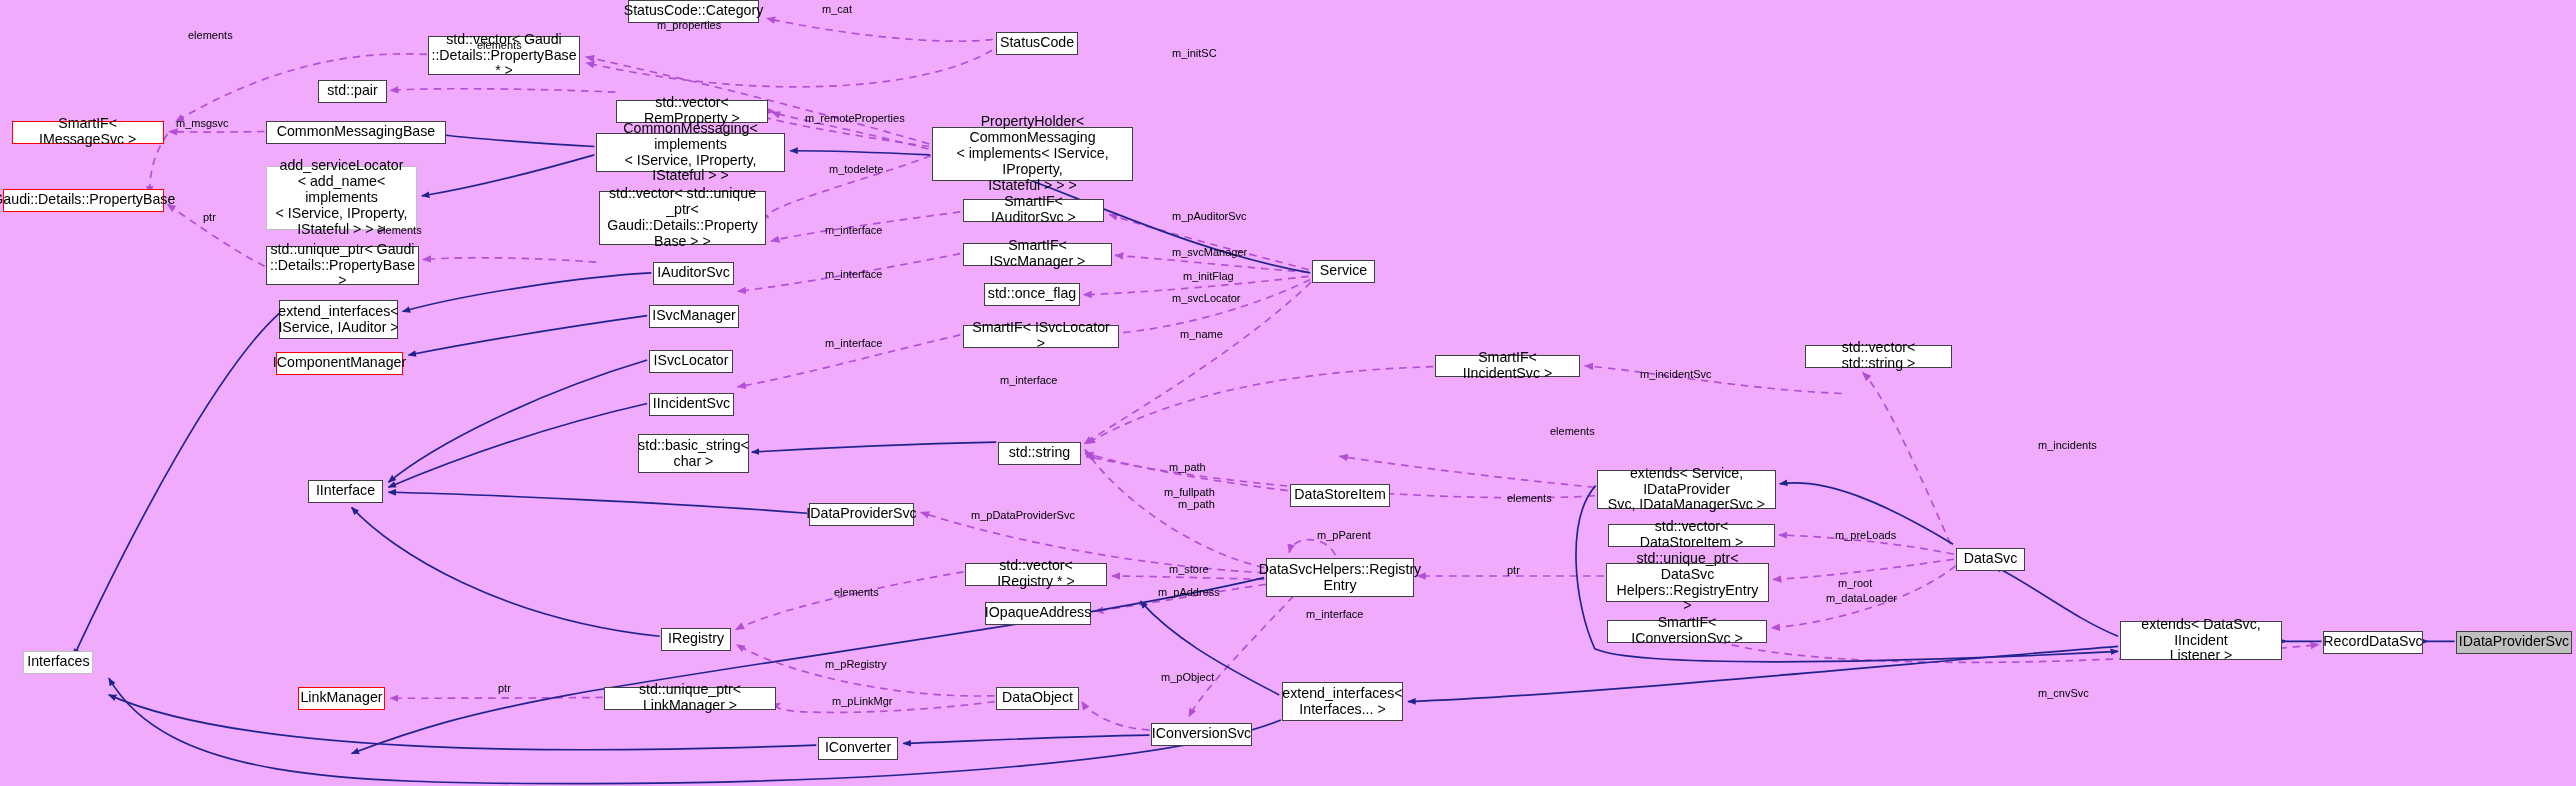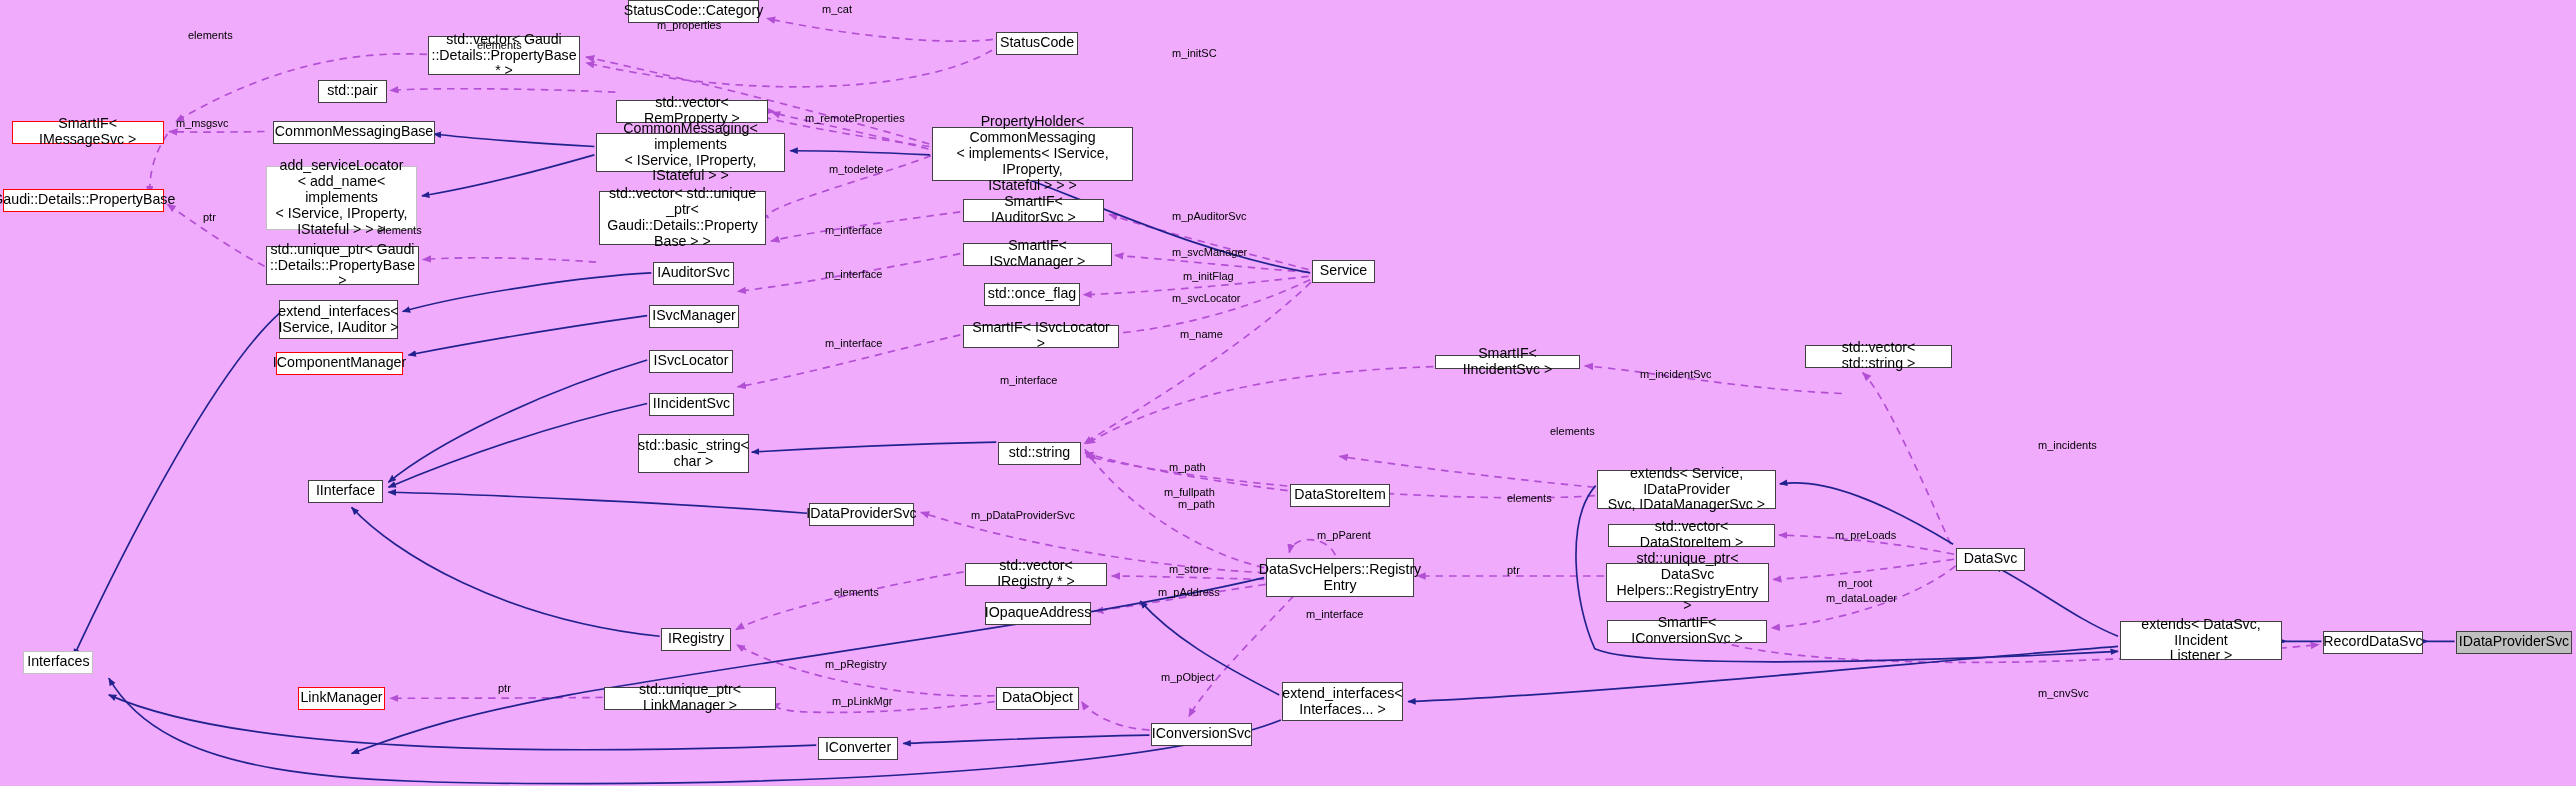--- a/index.html
+++ b/index.html
@@ -156,21 +156,21 @@
       <path class="inherit-path" marker-end="url(#arrInherit)" d="M1530,860 C1420,905 1100,935 700,936 C400,936 200,930 130,810"></path>
     </g>
   </svg>
 
 <div class="node thick" style="left: 628px; top: 0px; width: 131px; height: 22.6px;">StatusCode::Category</div>
     <div class="node thick" style="left: 996px; top: 32px; width: 82px; height: 22.6px;">StatusCode</div>
     <div class="node thick" style="left: 428px; top: 36px; width: 152px; height: 39px;">std::vector&lt; Gaudi
 ::Details::PropertyBase * &gt;</div>
     <div class="node thick" style="left: 318px; top: 80px; width: 69px; height: 22.6px;">std::pair</div>
     <div class="node red" style="left: 11.7px; top: 121px; width: 152px; height: 22.6px;">SmartIF&lt; IMessageSvc &gt;</div>
-    <div class="node thick" style="left: 273px; top: 121px; width: 162px; height: 22.6px;">CommonMessagingBase</div>
+    <div class="node thick" style="left: 266px; top: 121px; width: 180px; height: 22.6px;">CommonMessagingBase</div>
     <div class="node thick" style="left: 616px; top: 100px; width: 152px; height: 22.6px;">std::vector&lt; RemProperty &gt;</div>
     <div class="node thick" style="left: 596px; top: 133px; width: 189px; height: 39px;">CommonMessaging&lt; implements
 &lt; IService, IProperty, IStateful &gt; &gt;</div>
     <div class="node thick" style="left: 932px; top: 127px; width: 201px; height: 54px;">PropertyHolder&lt; CommonMessaging
 &lt; implements&lt; IService, IProperty,
 IStateful &gt; &gt; &gt;</div>
     <div class="node red" style="left: 3.3px; top: 189px; width: 161px; height: 22.6px;">Gaudi::Details::PropertyBase</div>
     <div class="node light" style="left: 266px; top: 166px; width: 151px; height: 64px; justify-content: flex-start; text-align: center;">add_serviceLocator
 &lt; add_name&lt; implements
 &lt; IService, IProperty,
@@ -183,21 +183,21 @@
     <div class="node thick" style="left: 266px; top: 246px; width: 153px; height: 39px;">std::unique_ptr&lt; Gaudi
 ::Details::PropertyBase &gt;</div>
     <div class="node thick" style="left: 963px; top: 243px; width: 149px; height: 22.6px;">SmartIF&lt; ISvcManager &gt;</div>
     <div class="node thick" style="left: 653px; top: 262px; width: 81px; height: 22.6px;">IAuditorSvc</div>
     <div class="node thick" style="left: 279px; top: 300px; width: 119px; height: 39px;">extend_interfaces&lt;
 IService, IAuditor &gt;</div>
     <div class="node thick" style="left: 984px; top: 283px; width: 96px; height: 22.6px;">std::once_flag</div>
     <div class="node thick" style="left: 649px; top: 305px; width: 90px; height: 22.6px;">ISvcManager</div>
     <div class="node red" style="left: 276px; top: 352px; width: 127px; height: 22.6px;">IComponentManager</div>
     <div class="node thick" style="left: 963px; top: 325px; width: 156px; height: 22.6px;">SmartIF&lt; ISvcLocator &gt;</div>
-    <div class="node thick" style="left: 1435px; top: 355px; width: 145px; height: 14px;">SmartIF&lt; IIncidentSvc &gt;</div>
+    <div class="node thick" style="left: 1435px; top: 355px; width: 145px; height: 22px;">SmartIF&lt; IIncidentSvc &gt;</div>
     <div class="node thick" style="left: 1787px; top: 345px; width: 147px; height: 22.6px; margin-left: 18px;">std::vector&lt; std::string &gt;</div>
     <div class="node thick" style="left: 649px; top: 350px; width: 84px; height: 22.6px;">ISvcLocator</div>
     <div class="node thick" style="left: 649px; top: 393px; width: 85px; height: 22.6px;">IIncidentSvc</div>
     <div class="node thick" style="left: 638px; top: 434px; width: 111px; height: 39px;">std::basic_string&lt;
 char &gt;</div>
     <div class="node thick" style="left: 998px; top: 442px; width: 83px; height: 22.6px;">std::string</div>
     <div class="node thick" style="left: 1597px; top: 470px; width: 179px; height: 39px;">extends&lt; Service, IDataProvider
 Svc, IDataManagerSvc &gt;</div>
     <div class="node thick" style="left: 308px; top: 480px; width: 75px; height: 22.6px;">IInterface</div>
     <div class="node thick" style="left: 1290px; top: 484px; width: 100px; height: 22.6px;">DataStoreItem</div>

